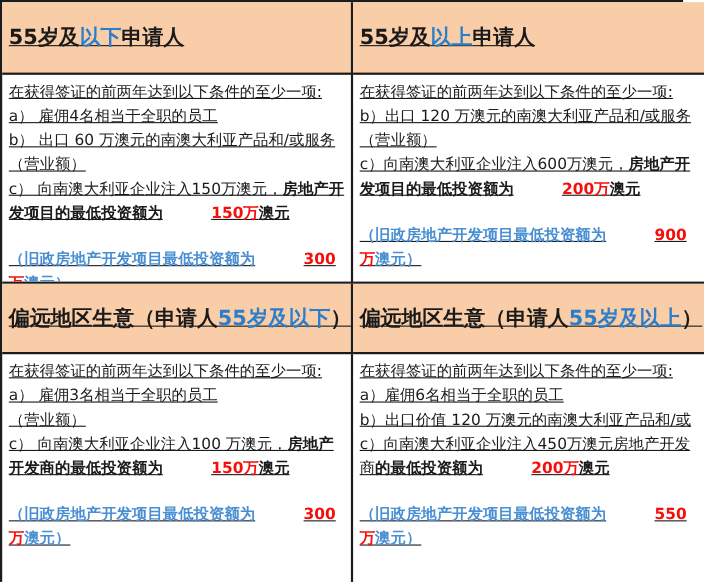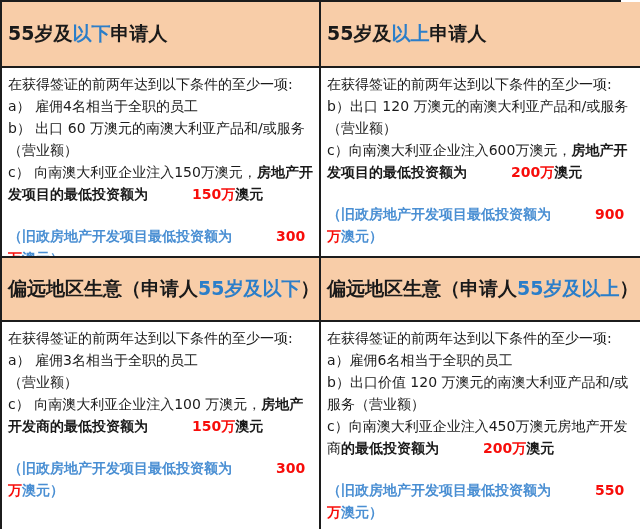--- a/index.html
+++ b/index.html
@@ -14,20 +14,21 @@
   html,body{width:640px;height:529px;background:#fff;overflow:hidden;}
   body{font-family:"DejaVu Sans","Liberation Sans",sans-serif;color:var(--text);}
   .table{
     width:621px;height:529px;
     display:grid;
     grid-template-columns:319px 321px;
     grid-template-rows:66px 190px 64px 1fr;
     border-top:2px solid var(--border);
     border-left:2px solid var(--border);
     background:#fff;
+    text-decoration:underline;
   }
   .cell{overflow:hidden;}
   .cell.c0{border-right:2px solid var(--border);}
   .cell.bb{border-bottom:2px solid var(--border);}
   .hdr{
     background:var(--header_bg);
     display:flex;align-items:center;
     padding:0 4px 0 6px;
     font-size:19px;font-weight:bold;
     white-space:nowrap;
@@ -94,18 +95,17 @@
       <div class="line"><span class="seg seg-n">a） 雇佣3名相当于全职的员工</span></div>
       <div class="line"><span class="seg seg-n">（营业额）</span></div>
       <div class="line"><span class="seg seg-n">c） 向南澳大利亚企业注入100 万澳元，</span><span class="seg seg-b">房地产开发商的最低投资额为</span><span class="seg seg-r">150万</span><span class="seg seg-b">澳元</span></div>
       <div class="line blank"></div>
       <div class="line"><span class="seg seg-bl">（旧政房地产开发项目最低投资额为</span><span class="seg seg-r">300万</span><span class="seg seg-bl">澳元）</span></div>
     </div>
   <div class="cell body c1">
       <div class="line"><span class="seg seg-n">在获得签证的前两年达到以下条件的至少一项:</span></div>
       <div class="line"><span class="seg seg-n">a）雇佣6名相当于全职的员工</span></div>
       <div class="line"><span class="seg seg-n">b）出口价值 120 万澳元的南澳大利亚产品和/或</span></div>
-      <div class="line"><span class="seg seg-n">服务（营业额）</span></div>
       <div class="line"><span class="seg seg-n">c）向南澳大利亚企业注入450万澳元房地产开发商</span><span class="seg seg-b">的最低投资额为</span><span class="seg seg-r">200万</span><span class="seg seg-b">澳元</span></div>
       <div class="line blank"></div>
       <div class="line"><span class="seg seg-bl">（旧政房地产开发项目最低投资额为</span><span class="seg seg-r">550万</span><span class="seg seg-bl">澳元）</span></div>
     </div>
 </div>
 
 </body></html>

